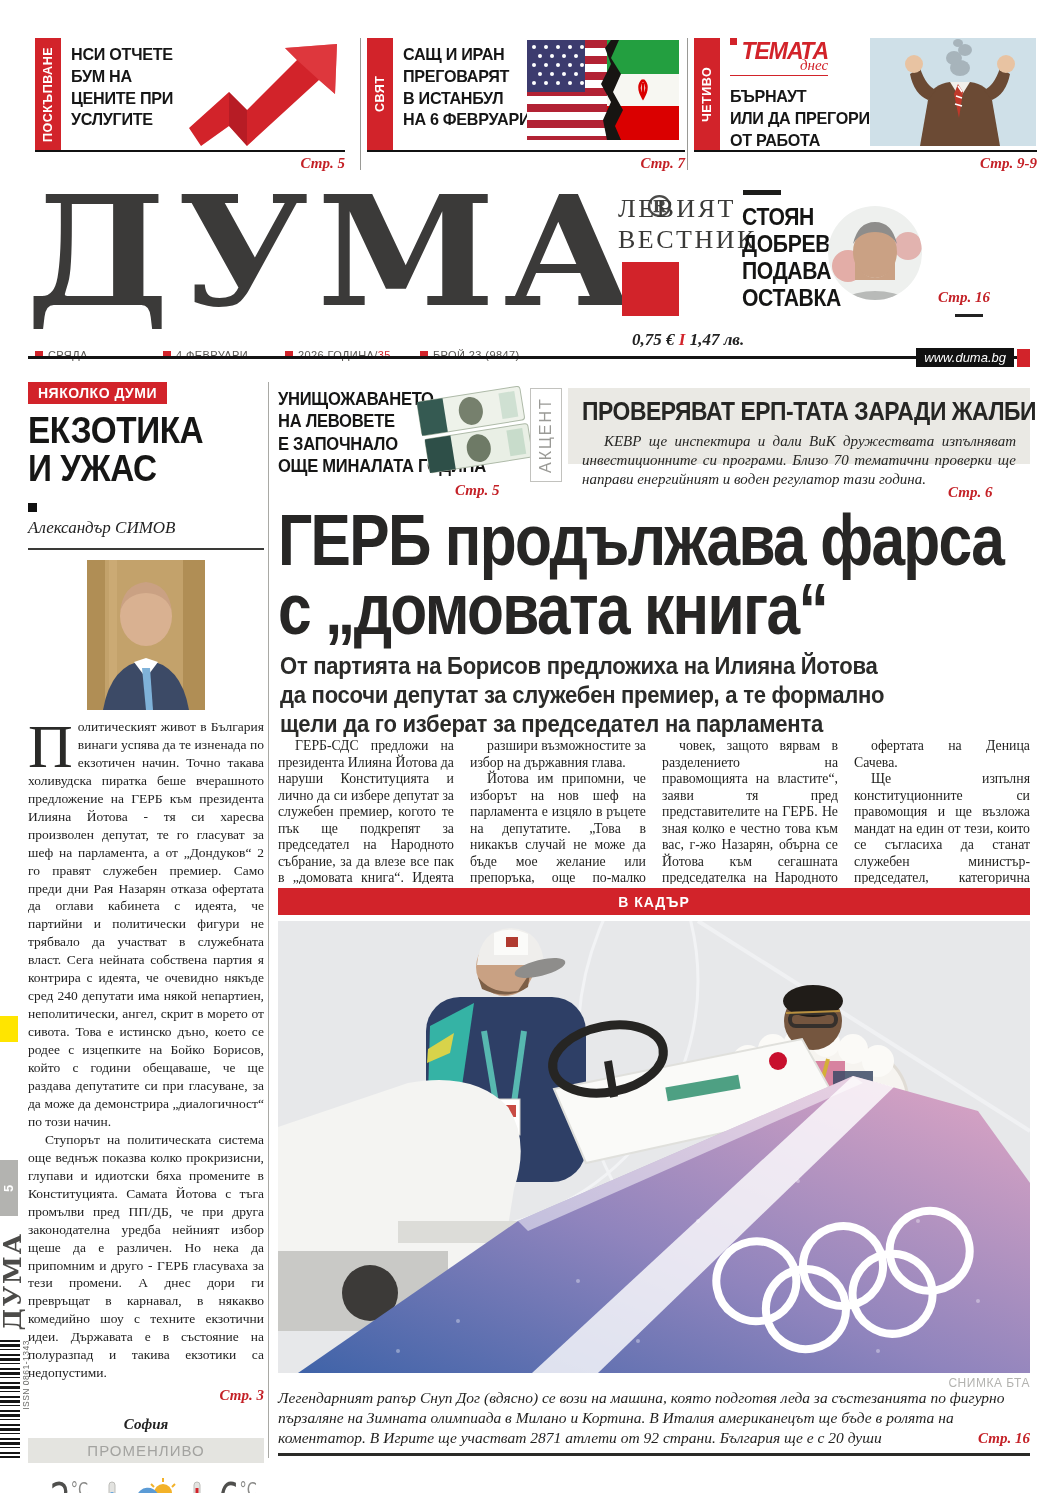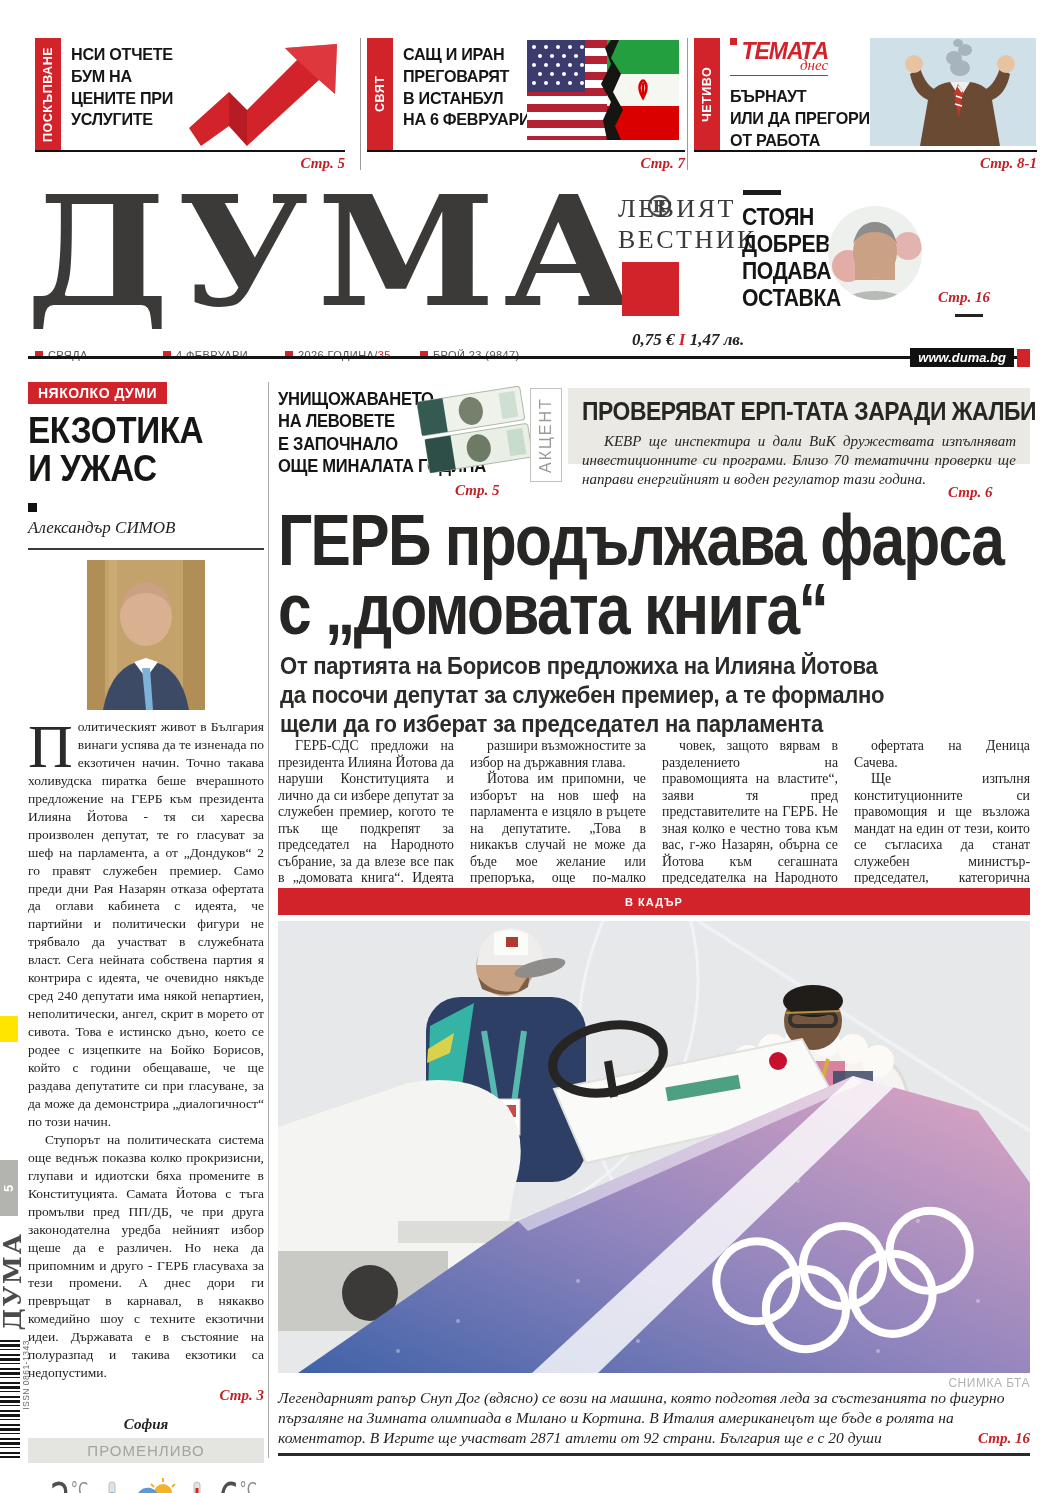--- a/index.html
+++ b/index.html
@@ -39,21 +39,21 @@
   .mast-pageline{position:absolute;left:955px;top:314px;width:28px;height:3px;background:#222;}
 
   
   .dateline{position:absolute;top:337px;left:35px;width:560px;font-size:11px;color:#55534f;letter-spacing:.4px;}
   .date-item{position:absolute;top:12px;white-space:nowrap;}
   .date-item .sq{display:inline-block;width:8px;height:8px;background:#d2232a;margin-right:5px;}
   .redtxt{color:#d2232a;}
   .price{position:absolute;left:632px;top:330px;font-family:"Liberation Serif",serif;font-weight:bold;
         font-style:italic;font-size:17px;color:#222;}
   .mast-rule{position:absolute;left:28px;top:356px;width:1002px;height:3px;background:#141414;}
-  .site-box{position:absolute;right:44px;top:348px;background:#111;color:#fff;font-weight:bold;
+  .site-box{position:absolute;right:44px;top:348px;background:#111;color:#fff;font-weight:normal;
         font-style:italic;font-size:13px;padding:2px 8px;}
   .site-sq{position:absolute;right:28px;top:349px;width:13px;height:18px;background:#d2232a;}
 
   
   .leftcol{position:absolute;left:28px;top:382px;width:236px;}
   .kicker{display:inline-block;background:#d2232a;color:#fff;font-weight:bold;font-size:14px;
         letter-spacing:.5px;padding:3px 10px;}
   .op-title{margin-top:8px;font-weight:bold;font-size:37px;line-height:1.04;color:#161615;
         letter-spacing:-.5px;transform:scaleX(.9);transform-origin:left top;}
   .op-bullet{width:9px;height:9px;background:#111;margin-top:14px;}
@@ -113,21 +113,21 @@
         line-height:1.2;color:#2b2b29;letter-spacing:-.3px;transform:scaleX(.92);transform-origin:left top;}
   .lead-cols{position:absolute;left:278px;top:738px;width:752px;height:146px;display:flex;gap:16px;overflow:hidden;}
   .lead-col{flex:1;font-family:"Liberation Serif",serif;font-size:13.8px;line-height:1.2;
         text-align:justify;color:#1f1f1d;}
   .lead-col p{margin:0;}
   .lead-col p:first-child{text-indent:17px;}
   .lead-col p + p{text-indent:17px;}
 
   
   .vkadar{position:absolute;left:278px;top:888px;width:752px;height:27px;background:#d2232a;color:#fff;
-        font-weight:bold;font-size:11px;letter-spacing:1px;display:flex;align-items:center;justify-content:center;}
+        font-weight:bold;font-size:14px;letter-spacing:1px;display:flex;align-items:center;justify-content:center;}
   .photo{position:absolute;left:278px;top:921px;width:752px;height:452px;overflow:hidden;background:#e7e8ea;}
   .credit{position:absolute;left:278px;top:1376px;width:752px;text-align:right;font-size:12px;color:#b3b3b0;letter-spacing:.5px;}
   .caption{position:absolute;left:278px;top:1388px;width:752px;font-family:"Liberation Serif",serif;
         font-style:italic;font-size:15.5px;line-height:1.3;color:#1f1f1d;}
   .caption-ref{position:absolute;right:0;bottom:0;}
   .bottom-rule{position:absolute;left:278px;top:1453px;width:752px;height:3px;background:#2a2a28;}
 </style>
 </head>
 <body>
 
@@ -237,21 +237,21 @@
           <circle cx="44" cy="26" r="9" fill="#e8c3a2"></circle>
           <circle cx="136" cy="26" r="9" fill="#e8c3a2"></circle>
           <g fill="#9aa6ad" opacity=".75">
             <ellipse cx="90" cy="30" rx="10" ry="8"></ellipse>
             <ellipse cx="84" cy="20" rx="8" ry="7"></ellipse>
             <ellipse cx="95" cy="12" rx="7" ry="6"></ellipse>
             <ellipse cx="88" cy="5" rx="5" ry="4"></ellipse>
           </g>
         </svg>
       </div>
-      <div class="promo-foot" style="left:6px;"><span class="pageref">Стр. 8-1</span></div>
+      <div class="promo-foot" style="left:6px;"><span class="pageref">Стр. 9-9</span></div>
     </div>
   </div>
 
   <div class="logo"><span>ДУМА</span><sup>®</sup></div>
   <div class="tagline">
     <div>ЛЕВИЯТ</div>
     <div>ВЕСТНИК</div>
   </div>
   <div class="red-square"></div>
   <div class="teaser-dash"></div>

